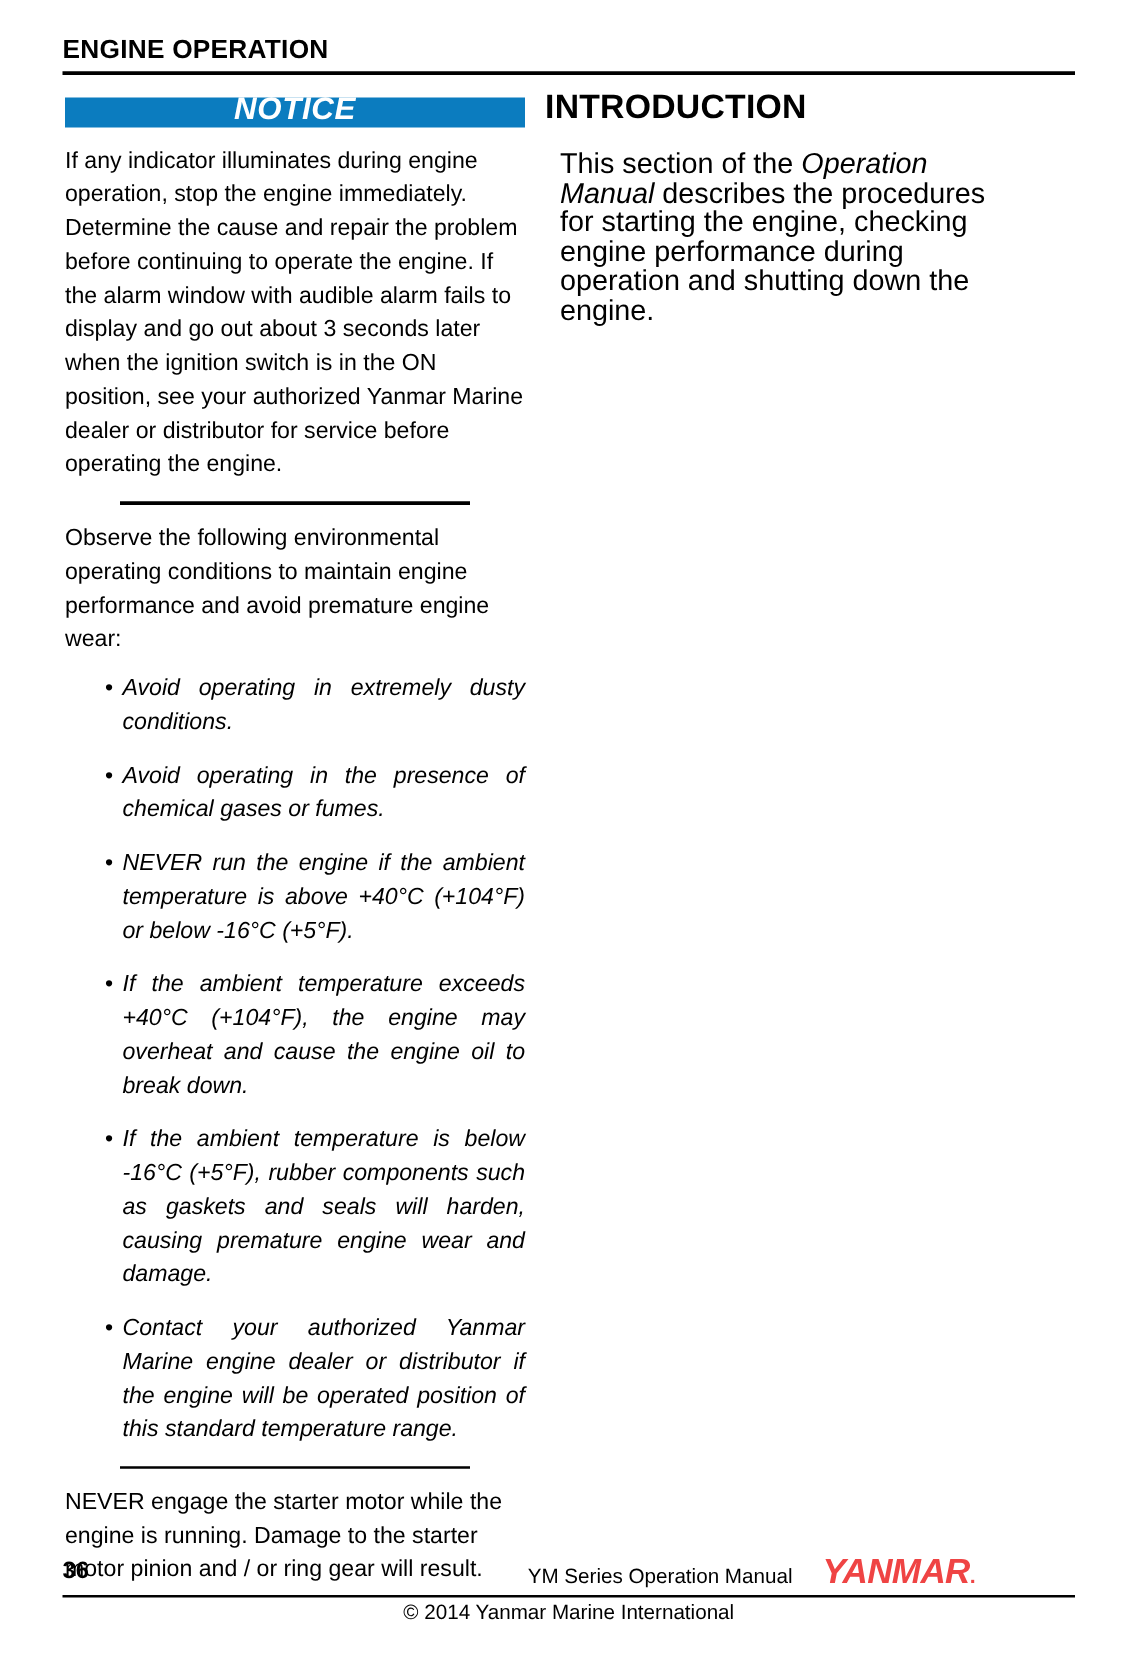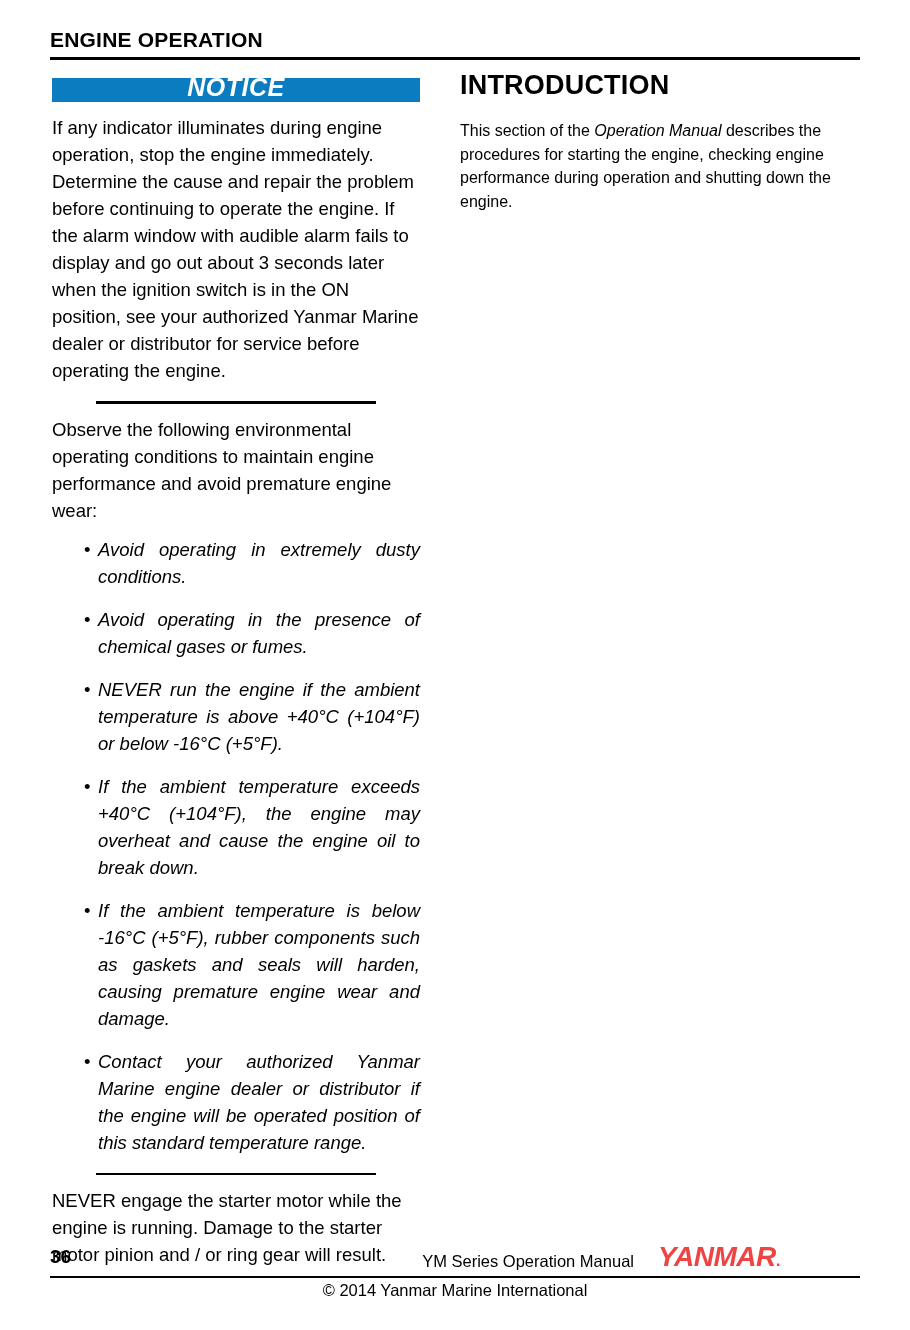--- a/index.html
+++ b/index.html
@@ -43,21 +43,21 @@
 
   
   .col-left {
     position: absolute;
     left: 52px;
     top: 78px;
     width: 368px;
   }
   .col-right {
     position: absolute;
-    left: 460px;
+    left: 436px;
     top: 70px;
     width: 380px;
   }
 
   
   .notice-banner {
     width: 368px;
     height: 24px;
     background: #0b7cbf;
     display: flex;
@@ -117,23 +117,23 @@
   }
 
   
   .section-title {
     font-size: 27px;
     font-weight: bold;
     margin: 0 0 18px 0;
     letter-spacing: 0.2px;
   }
   .intro-para {
-    font-size: 16px;
+    font-size: 23px;
     line-height: 23.5px;
-    margin: 0;
+    margin: 12px;
   }
   .intro-para .ital { font-style: italic; }
 
   
   .footer {
     position: absolute;
     left: 0;
     top: 1245px;
     width: 830px;
     height: 85px;

